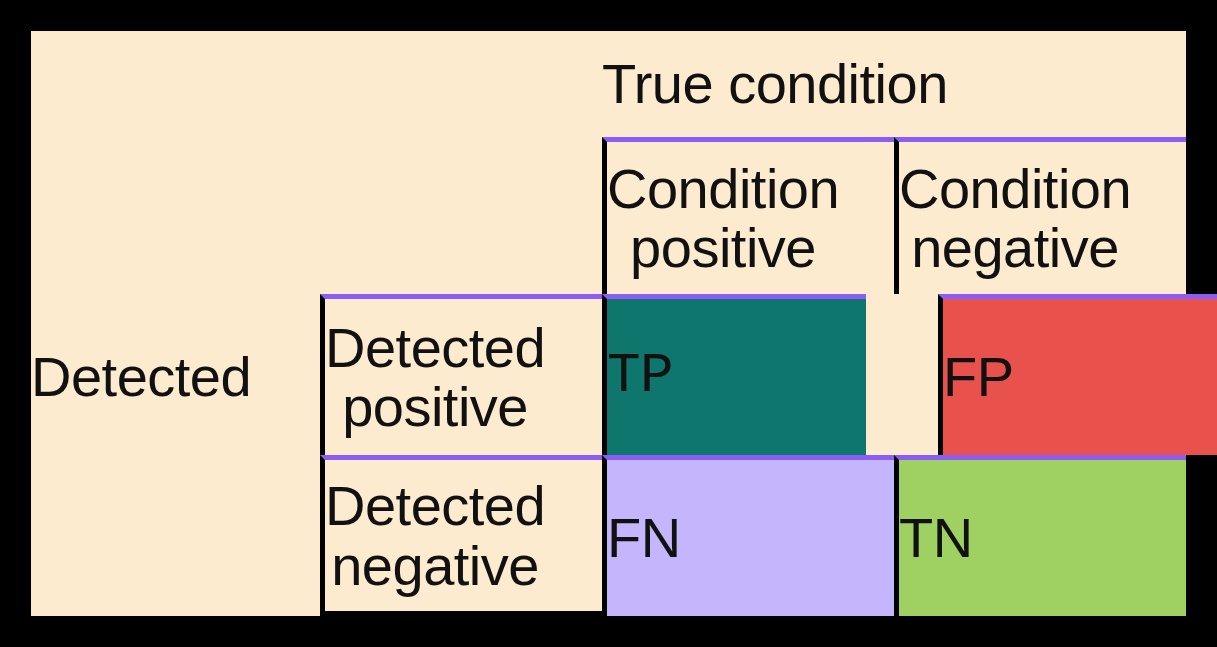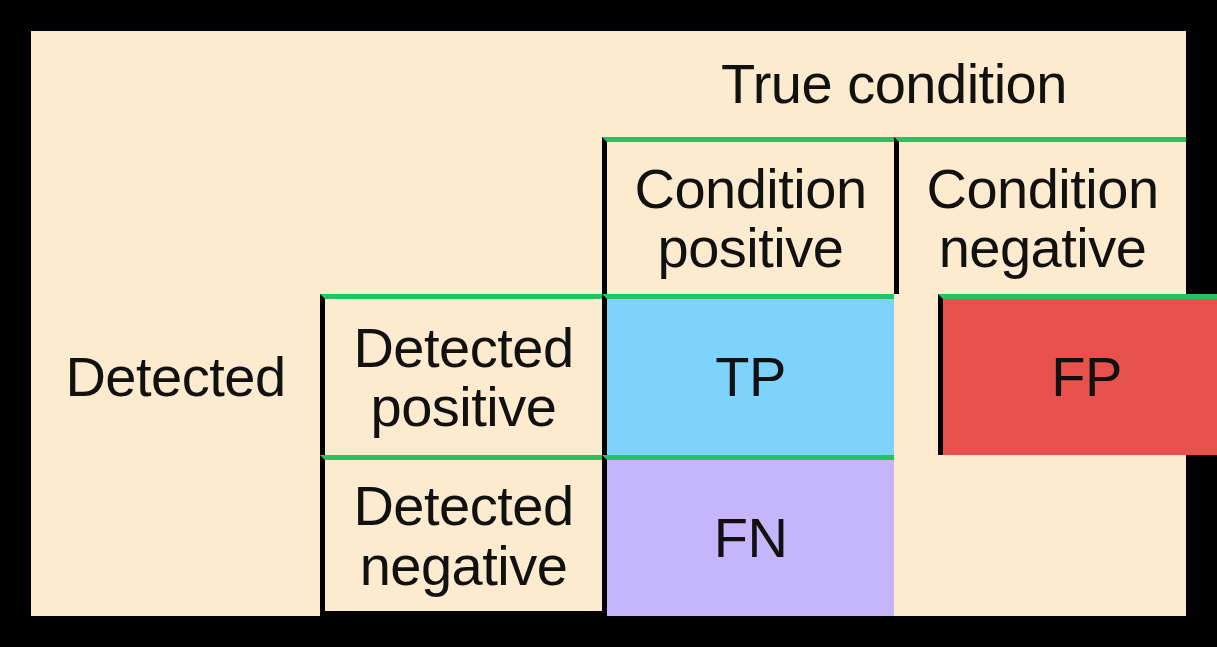--- a/index.html
+++ b/index.html
@@ -31,36 +31,36 @@
     height: 585px;   
     background: #fcebcf;
   }
 
   
   .cell {
     position: absolute;
     box-sizing: border-box;
     display: flex;
     align-items: center;
-    justify-content: center;
+    justify-content: flex-start;
     text-align: center;
     color: #111111;
     font-size: 56px;
     line-height: 1.06;
     letter-spacing: -0.5px;
     -webkit-font-smoothing: antialiased;
   }
 
   .cell .txt {
     display: block;
     white-space: pre-line;
   }
 
   
-  .bt { border-top: 5px solid #22c55e; }
+  .bt { border-top: 5px solid #8b5cf6; }
   .bl { border-left: 5px solid #000000; }
   .bb { border-bottom: 5px solid #000000; }
 
   
 
   
   .corner-blank {
     left: 0px; top: 0px;
     width: 571px; height: 106px;
   }
@@ -97,22 +97,23 @@
 
   
   .det-neg {
     left: 289px; top: 424px;
     width: 282px; height: 161px;
   }
 
   
   .q-tp {
     left: 571px; top: 263px;
-    width: 292px; height: 161px;
-    background: #7dd3fc;
+    width: 264px; height: 161px;
+    background: #0f766e;
+    font-family: Liberation Mono, monospace;
   }
   .q-fp {
     left: 863px; top: 263px;
     width: 292px; height: 161px;
     background: #e9514d;
     margin-left: 44px;
   }
   .q-fn {
     left: 571px; top: 424px;
     width: 292px; height: 161px;
@@ -165,15 +166,18 @@
     </div>
 
     <div class="cell q-fp bt bl">
       <span class="txt">FP</span>
     </div>
 
     <div class="cell q-fn bt bl">
       <span class="txt">FN</span>
     </div>
 
+    <div class="cell q-tn bt bl">
+      <span class="txt">TN</span>
+    </div>
 
   </div>
 </div>
 
 </body></html>

